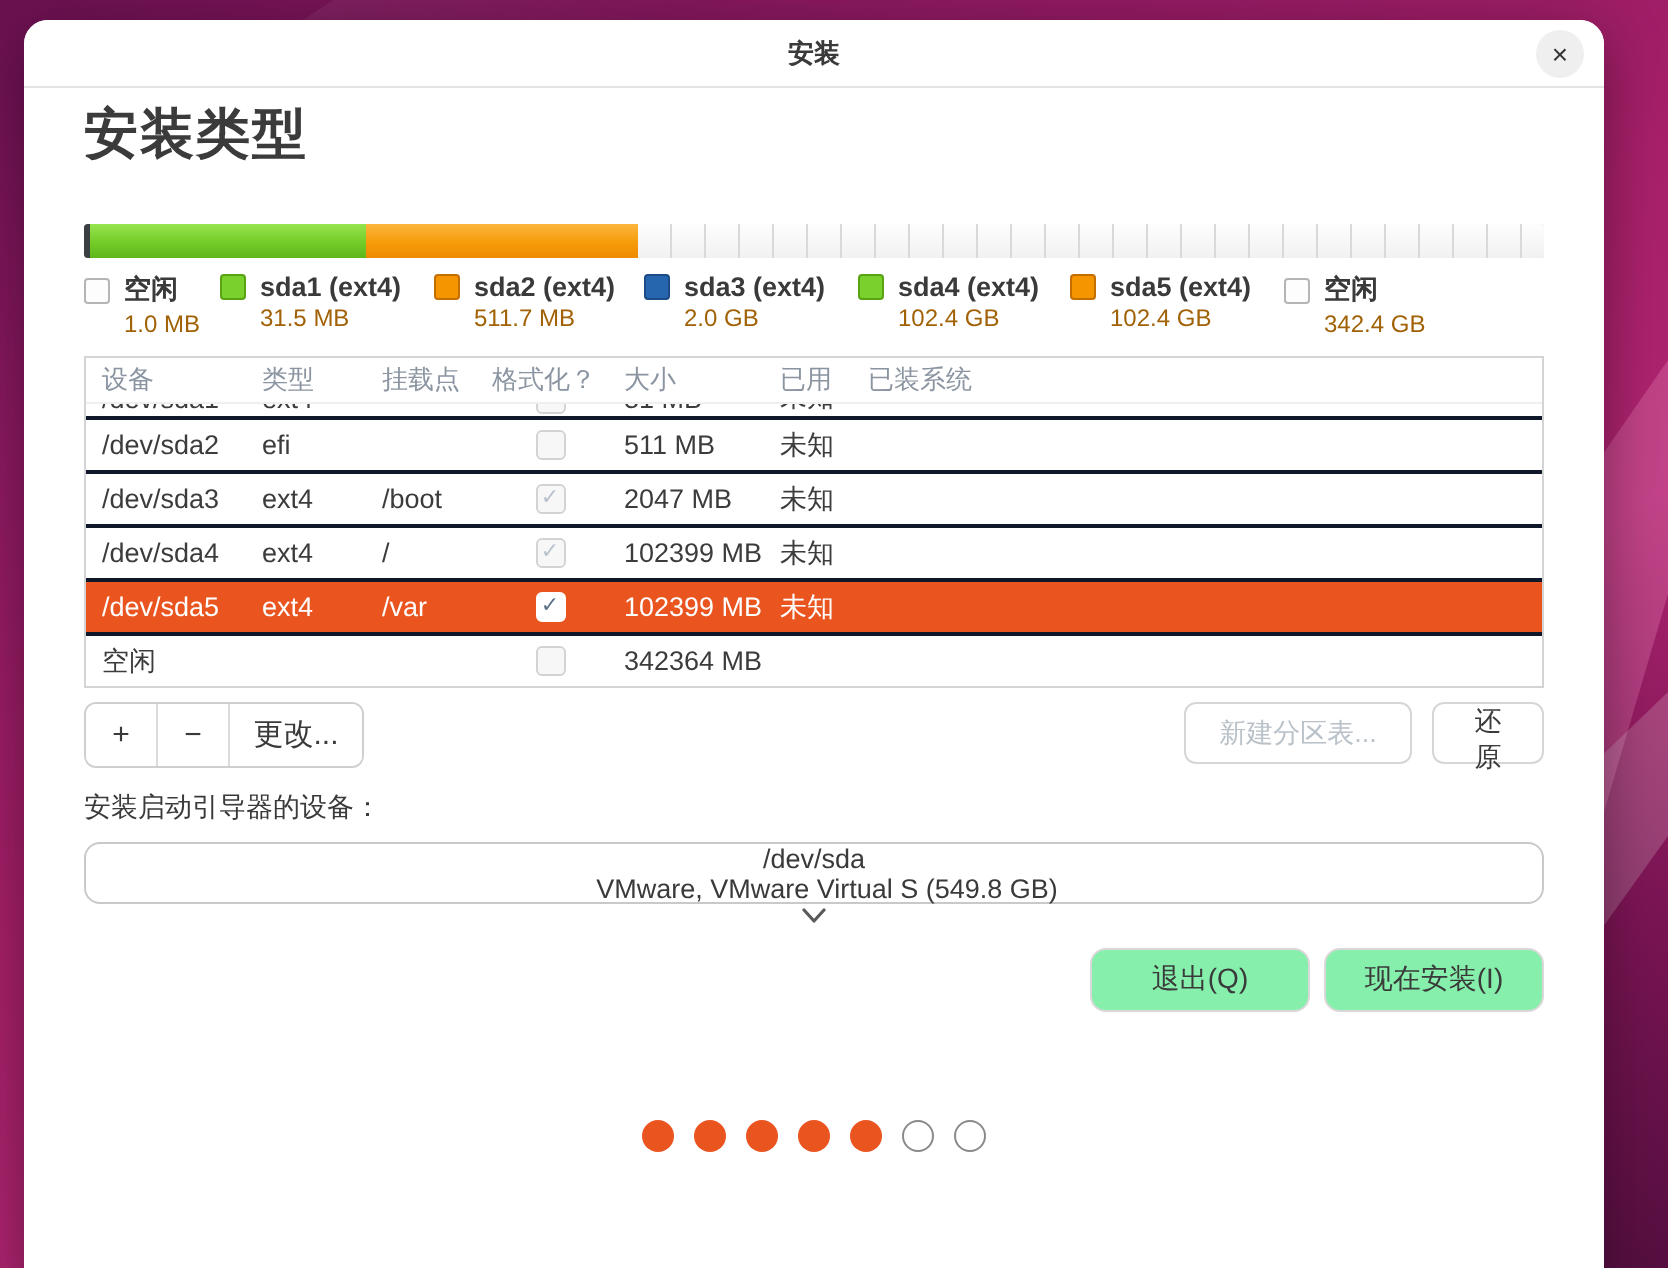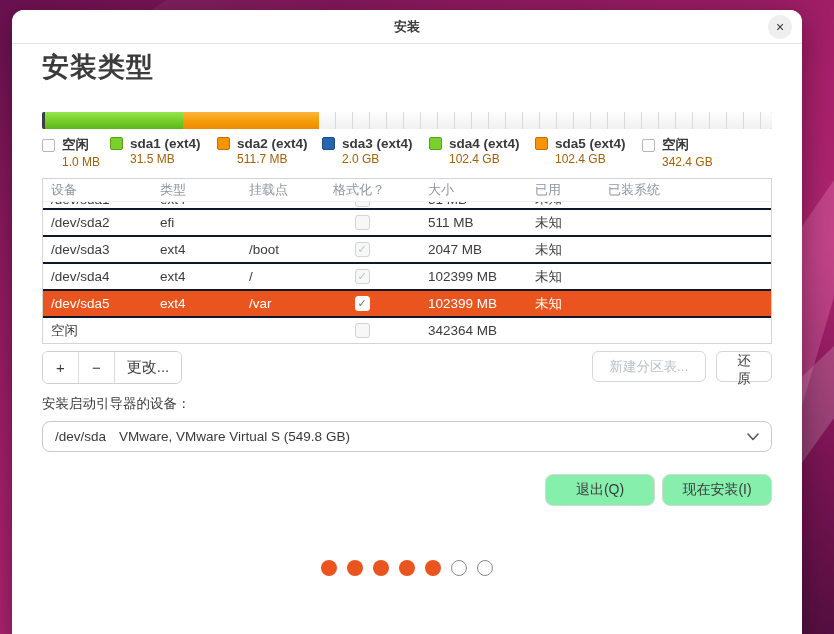--- a/index.html
+++ b/index.html
@@ -59,21 +59,21 @@
   .legend-swatch { width:13px; height:13px; border-radius:2px; flex:0 0 13px; }
   .sw-free   { background:#fdfdfd; border:1px solid #b5b5b5; }
   .sw-green  { background:#7ad02c; border:1px solid #58a311; }
   .sw-orange { background:#f59500; border:1px solid #c26f00; }
   .sw-blue   { background:#2666ae; border:1px solid #1b4c85; }
   .legend-label { font-size:13.5px; font-weight:bold; color:#3a3a3a; }
   .legend-size { margin-left:20px; margin-top:1px; font-size:12px; color:#a16207; }
 
   
   .ptable { margin-top:9px; border:1px solid #d4d4d4; background:#fff; }
-  .t-grid { display:grid; grid-template-columns:80px 60px 55px 66px 78px 44px 1fr; align-items:center;gap:29px; }
+  .t-grid { display:grid; grid-template-columns:80px 60px 55px 66px 78px 44px 1fr; align-items:center; }
   .t-header { height:22px; color:#8b95a1; font-size:13px; }
   .t-header > div { padding-left:8px; }
   .t-viewport { overflow:hidden; }
   .t-row { height:27px; font-size:13.5px; color:#3c3c3c; border-top:2px solid #0f172a; background:#fff; }
   .t-row > div { padding-left:8px; white-space:nowrap; overflow:hidden; }
   .clip-box { height:7px; overflow:hidden; display:flex; flex-direction:column; justify-content:flex-end; border-top:1px solid #efefef; }
   .clip-box .t-row { border-top:none; }
   .t-row.selected { background:#e9541f; color:#ffffff; }
   .cell-check { display:flex; justify-content:center; }
   .cb { width:15px; height:15px; border-radius:3px; border:1px solid #d3d3d3; background:#f7f7f7;
@@ -100,21 +100,21 @@
     font-size:13.5px; color:#3a3a3a; cursor:pointer; padding:0 14px; font-family:inherit;
   }
   .btn.disabled { color:#b9c1c9; cursor:default; }
   .btn-newtable { margin-right:10px; width:114px; }
   .btn-revert { width:56px; }
 
   
   .boot-label { margin-top:11px; font-size:13.5px; color:#3a3a3a; }
   .boot-select {
     margin-top:8px; height:31px; border:1px solid #c9c9c9; border-radius:8px; background:#fff;
-    display:flex; align-items:center; padding:0 12px; cursor:pointer;
+    display:flex; align-items:center; padding:0 12px; cursor:pointer;flex-direction:column;
   }
   .boot-device { font-size:13.5px; color:#3a3a3a; }
   .boot-desc { font-size:13.5px; color:#3a3a3a; margin-left:13px; flex:1; }
   .chevron { width:12px; height:8px; flex:0 0 12px; }
 
   
   .actions { margin-top:22px; display:flex; justify-content:flex-end; gap:7px; }
   .action-btn {
     width:110px; height:32px; background:#86efac; border:1px solid #d8d8d8; border-radius:8px;
     font-size:14px; color:#3a3a3a; cursor:pointer; font-family:inherit;

